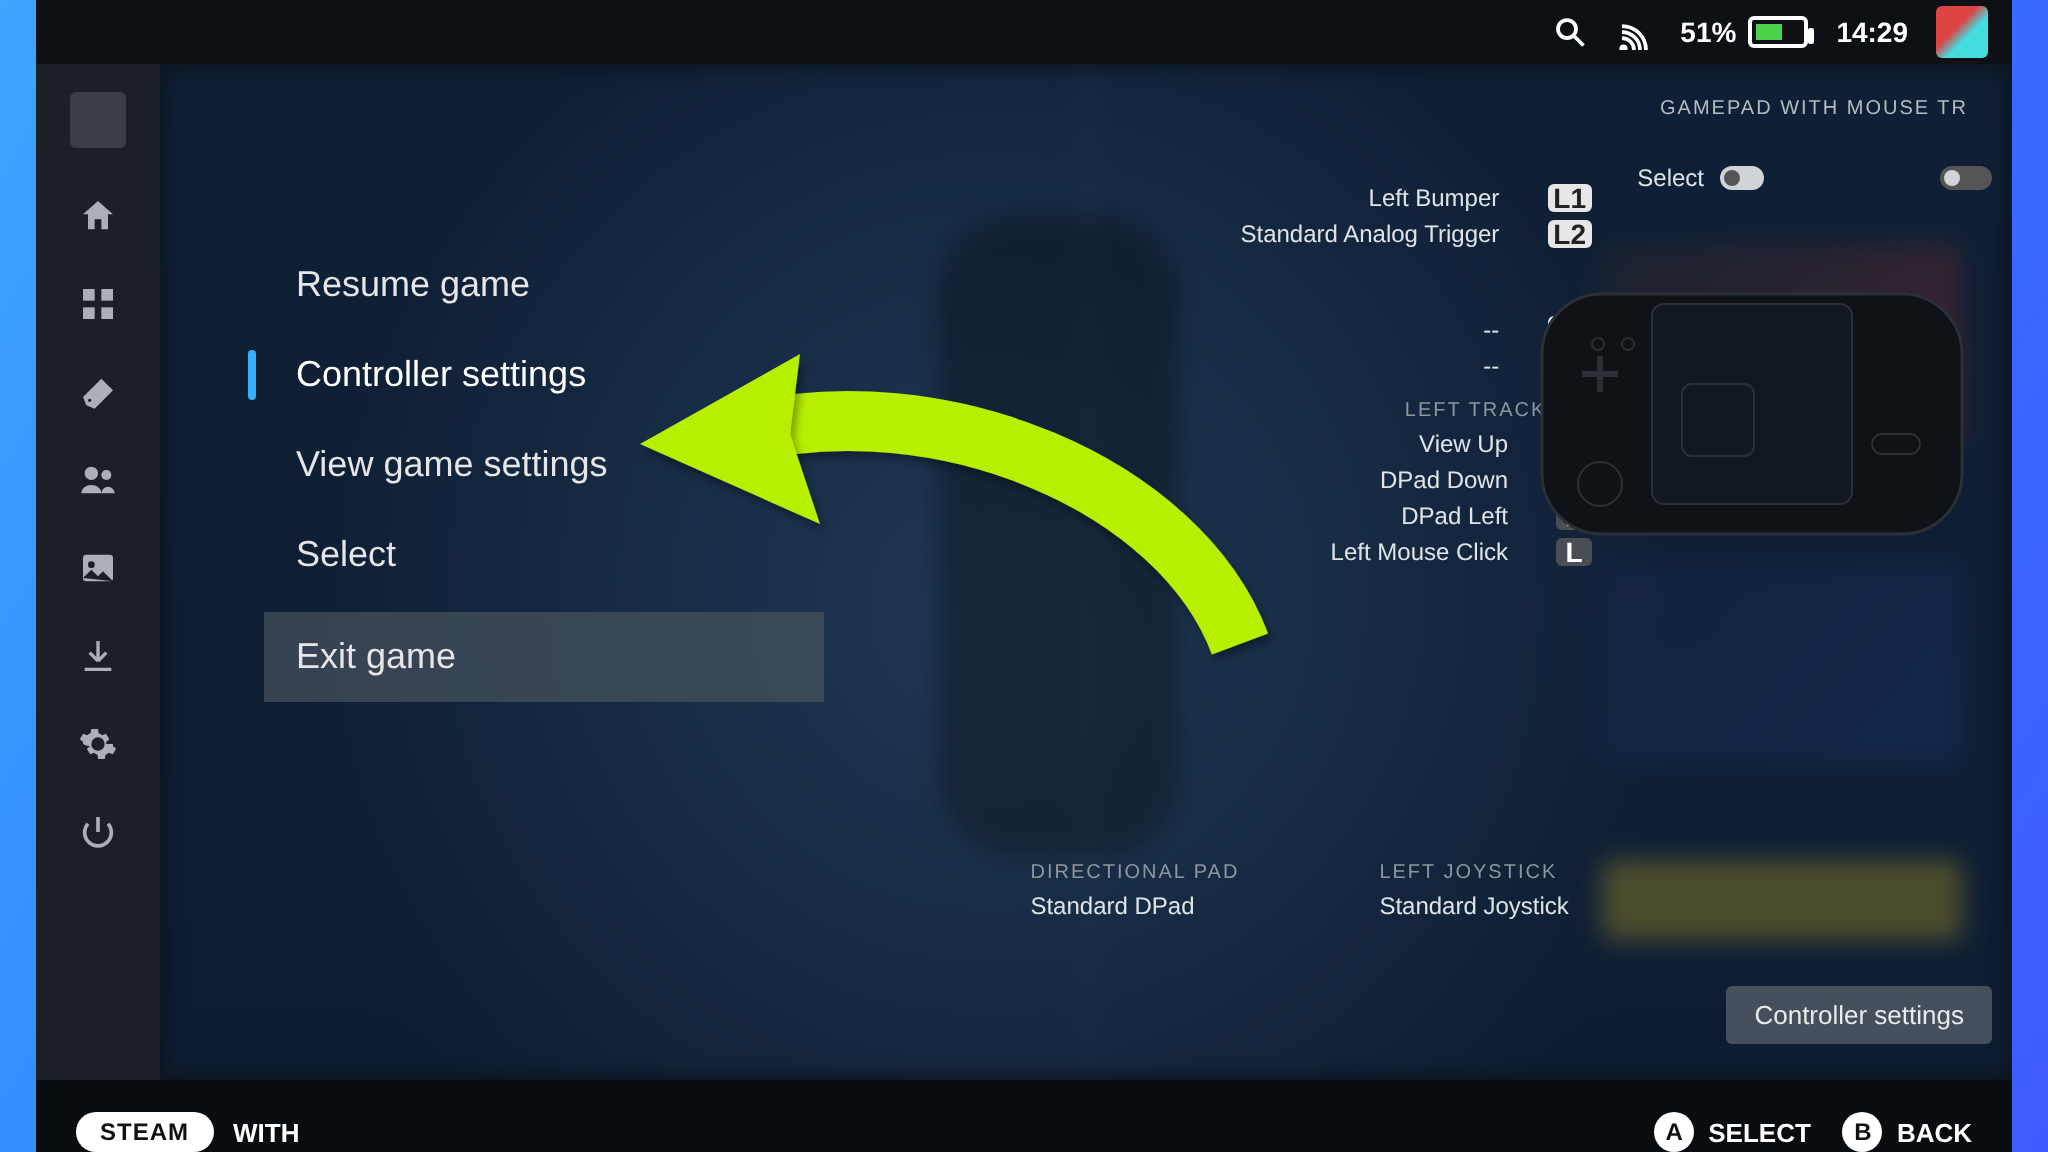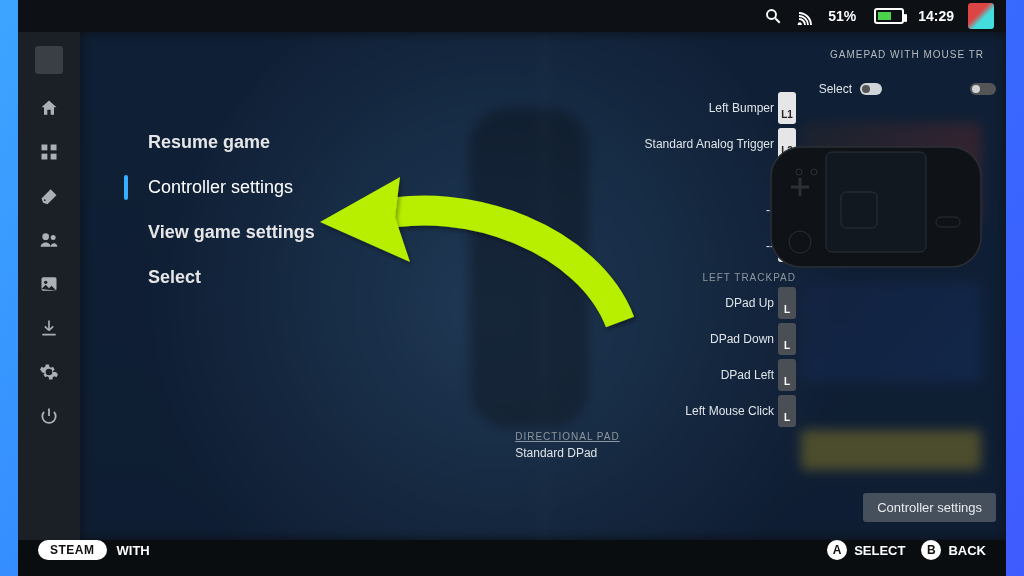--- a/index.html
+++ b/index.html
@@ -29,21 +29,21 @@
     height: 32px;
     display: flex; align-items: center; justify-content: flex-end;
     gap: 14px;
     padding: 0 12px;
     color: #fff;
     font-size: 14px; font-weight: 600;
     background: #0d1014;
     z-index: 50;
   }
   .status-bar .s-icon { width: 18px; height: 18px; display: inline-flex; align-items: center; justify-content: center; }
-  .battery-wrap { display:flex; align-items:center; gap:18px; }
+  .battery-wrap { display:flex; align-items:center; gap:6px; }
   .battery {
     width: 30px; height: 16px; border: 2px solid #fff; border-radius: 3px;
     position: relative;
   }
   .battery::after {
     content: ""; position: absolute; right: -5px; top: 4px;
     width: 3px; height: 8px; background: #fff; border-radius: 1px;
   }
   .battery-fill {
     position: absolute; left: 2px; top: 2px; bottom: 2px;
@@ -119,21 +119,21 @@
   }
 
   
   .overlay-menu {
     position: absolute; left: 52px; top: 88px;
     width: 280px;
     z-index: 30;
   }
   .overlay-menu .menu-item {
     padding: 12px 16px;
-    font-size: 18px; font-weight: 700;
+    font-size: 18px; font-weight: 400;
     color: var(--text-light);
     position: relative;
     cursor: pointer;
   }
   .overlay-menu .menu-item.selected {
     color: #fff;
     font-weight: 500;
   }
   .overlay-menu .menu-item.selected::before {
     content: "";
@@ -149,26 +149,26 @@
   
   .ctrl-area {
     position: absolute; left: 47%; right: 10px; top: 32px;
     color: #dfe4e8; font-size: 12px;
     z-index: 10;
   }
   .ctrl-area .template-label{
     position:absolute; right:12px; top:-15px; font-size:10px; text-transform:uppercase;
     color:#b5bbc0; letter-spacing:1px;
   }
-  .bind-row { display:flex; justify-content:flex-end; align-items:center; gap:4px; padding:2px 200px 2px 0; }
+  .bind-row { display:flex; justify-content:flex-end; align-items:center; gap:24px; padding:2px 200px 2px 0; }
   .bind-row .bl { text-align:right; }
   .glyph {
     display:inline-block; min-width:18px; height:14px; border-radius:3px;
-    background:#e6e6e8; color:#222; font-size:10px; font-weight:700;
-    text-align:center; line-height:14px; padding:16px 3px;
+    background:#e6e6e8; color:#222; font-size:14px; font-weight:700;
+    text-align:center; line-height:14px; padding:0 3px;
   }
   .glyph.dark { background:#4a4f55; color:#fff; }
   .sect-heading {
     text-transform: uppercase; letter-spacing: 1px;
     color: #8f979e; font-size: 10px; padding:8px 200px 2px 0; text-align:right;
   }
   .select-row {
     position: absolute; right: 10px; top: 50px;
     display:flex; align-items:center; gap:8px; font-size:12px; color:#dfe4e8;
     z-index:12;
@@ -182,21 +182,21 @@
   }
   .toggle-out::after{content:""; position:absolute; width:8px; height:8px; border-radius:50%; background:#d0d4d8; left:2px; top:2px;}
 
   .lower-sections{
     position:absolute; left:47%; right:10px; bottom:80px;
     display:flex; gap:70px; z-index:10;
     color:#dfe4e8; font-size:12px;
   }
   .lower-sections .col .h{
     text-transform:uppercase; letter-spacing:1px; color:#8f979e;
-    font-size:10px; margin-bottom:4px;text-decoration:underline;
+    font-size:10px; margin-bottom:4px;
   }
 
   .ctrl-settings-btn{
     position:absolute; right:10px; bottom:18px; z-index:10;
     background:rgba(90,98,108,0.75); color:#e8eaec;
     padding:7px 14px; border-radius:3px; font-size:13px;
   }
 
   
   .deck-sil {
@@ -209,21 +209,21 @@
   .arrow-anno{
     position:absolute; left:220px; top:130px; width:340px; height:200px;
     z-index:40; pointer-events:none;
   }
   .arrow-anno svg{width:100%; height:100%;}
 
   
   .footer-bar{
     position:absolute; left:0; right:0; bottom:0; height:36px;
     background:#0a0d10;
-    display:flex; align-items:flex-start; justify-content:space-between;
+    display:flex; align-items:flex-end; justify-content:space-between;
     padding:0 20px;
     color:#fff; font-size:13px; font-weight:600;
     z-index:50;
   }
   .footer-left{display:flex; align-items:center; gap:10px;}
   .steam-pill{
     background:#fff; color:#111; border-radius:12px; padding:3px 12px;
     font-size:12px; font-weight:700; letter-spacing:0.5px;
   }
   .footer-right{display:flex; align-items:center; gap:16px;}
@@ -346,21 +346,21 @@
           <span class="bl">--</span>
           <span class="glyph">L4</span>
         </div>
         <div class="bind-row">
           <span class="bl">--</span>
           <span class="glyph">L5</span>
         </div>
 
         <div class="sect-heading">LEFT TRACKPAD</div>
         <div class="bind-row">
-            <span class="bl">DPad Up</span>
+            <span class="bl">View Up</span>
             <span class="glyph dark">L</span>
           </div>
         <div class="bind-row">
             <span class="bl">DPad Down</span>
             <span class="glyph dark">L</span>
           </div>
         <div class="bind-row">
             <span class="bl">DPad Left</span>
             <span class="glyph dark">L</span>
           </div>
@@ -387,29 +387,34 @@
           <circle cx="34" cy="110" r="11" fill="none" stroke="#2a3036"></circle>
           <rect x="170" y="85" width="24" height="10" rx="5" fill="none" stroke="#2a3036"></rect>
         </svg>
       </div>
 
       <div class="lower-sections">
         <div class="col">
           <div class="h">DIRECTIONAL PAD</div>
           <div>Standard DPad</div>
         </div>
+        <div class="col">
+          <div class="h">LEFT JOYSTICK</div>
+          <div>Standard Joystick</div>
+        </div>
       </div>
 
       <div class="ctrl-settings-btn">Controller settings</div>
 
       <div class="overlay-menu">
         <div class="menu-item">Resume game</div>
         <div class="menu-item selected">Controller settings</div>
         <div class="menu-item">View game settings</div>
         <div class="menu-item">Select</div>
+        <div class="menu-item exit">Exit game</div>
       </div>
 
       <div class="arrow-anno">
         <svg viewBox="0 0 340 200">
           <defs>
             <filter id="sh" x="-20%" y="-20%" width="140%" height="140%">
               <feDropShadow dx="2" dy="3" stdDeviation="2" flood-color="#000" flood-opacity="0.35"></feDropShadow>
             </filter>
           </defs>
           <path d="M320 160 C 290 80, 170 30, 70 55" fill="none" stroke="#b8ef01" stroke-width="30" filter="url(#sh)"></path>

